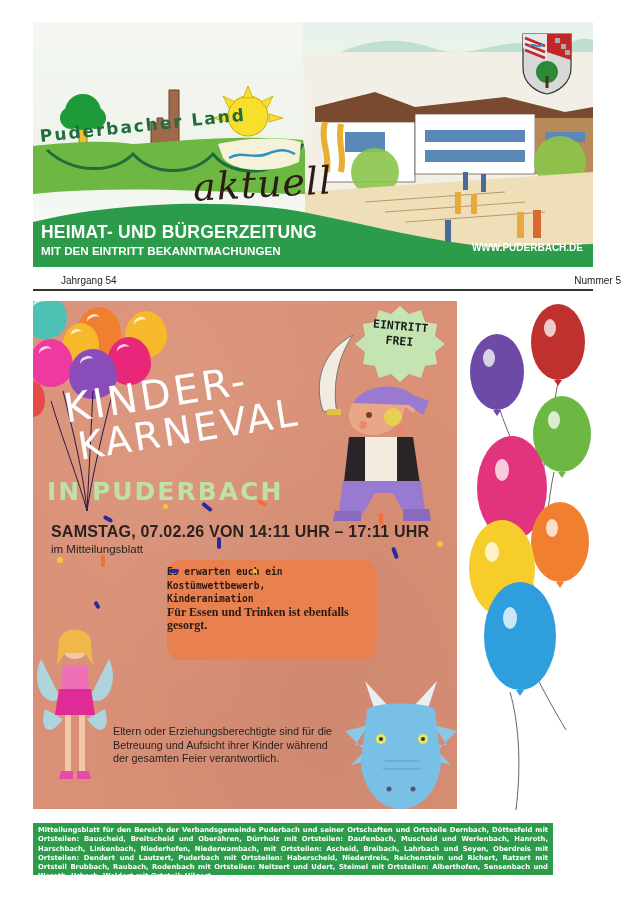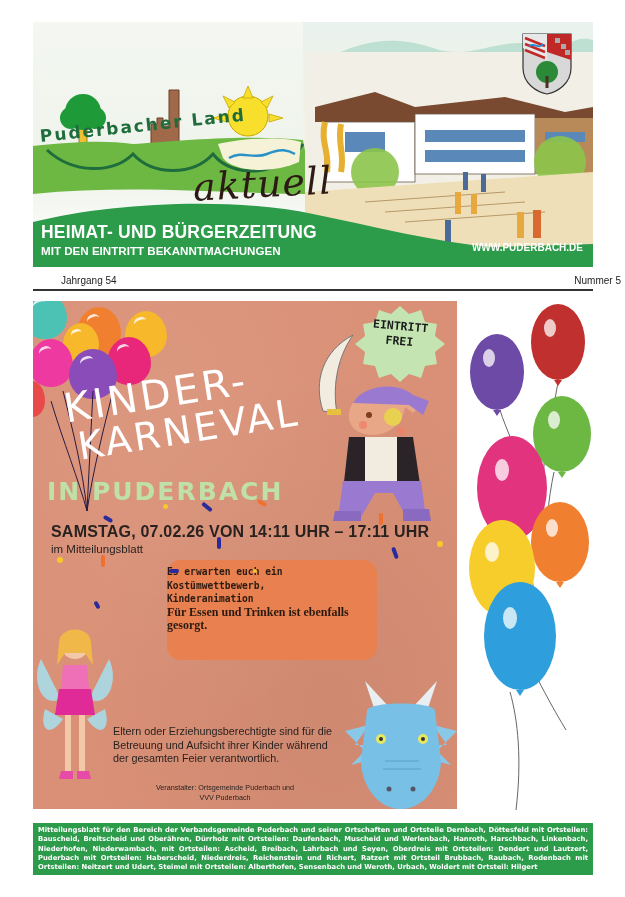--- a/index.html
+++ b/index.html
@@ -66,21 +66,21 @@
 
   .parents-note { position: absolute; left: 80px; top: 424px; width: 224px; text-align: left; font-size: 10.8px; line-height: 13.5px; color: #2a2220; }
   .organizer { position: absolute; left: 80px; top: 482px; width: 224px; text-align: center; font-size: 7.2px; line-height: 9.5px; color: #2a2220; }
 
   .confetti { position: absolute; border-radius: 2px; }
 
   
   .side-balloons { position: absolute; left: 462px; top: 300px; width: 135px; height: 515px; }
 
   
-  .footer { position: absolute; left: 33px; top: 823px; width: 560px; height: 52px; background: #2c9b4a; color: #ffffff; padding: 3px 5px; font-family: "DejaVu Sans", sans-serif; font-weight: bold; font-size: 6.8px; line-height: 9.3px; text-align: justify; }
+  .footer { position: absolute; left: 33px; top: 823px; width: 520px; height: 52px; background: #2c9b4a; color: #ffffff; padding: 3px 5px; font-family: "DejaVu Sans", sans-serif; font-weight: bold; font-size: 6.8px; line-height: 9.3px; text-align: justify; }
 </style>
 </head>
 <body>
 
 <header class="masthead">
   <div class="sky"></div>
   <svg class="mountain" viewBox="0 0 270 40">
     <path d="M0 30 C40 10, 70 5, 110 18 S170 8, 210 14 S250 4, 270 10 L270 40 L0 40 Z" fill="#a9d8c8" opacity="0.7"></path>
   </svg>
 
@@ -245,24 +245,20 @@
     <circle cx="36" cy="58" r="5" fill="#e8e860"></circle>
       <circle cx="36" cy="58" r="2" fill="#333"></circle>
     <circle cx="78" cy="58" r="5" fill="#e8e860"></circle>
       <circle cx="78" cy="58" r="2" fill="#333"></circle>
     <circle cx="44" cy="108" r="2.5" fill="#556"></circle>
       <circle cx="68" cy="108" r="2.5" fill="#556"></circle>
     <path d="M40 80 L74 80 M38 88 L76 88" stroke="#5aa0c8" stroke-width="1"></path>
   </svg>
 
   <div class="parents-note">Eltern oder Erziehungsberechtigte sind für die Betreuung und Aufsicht ihrer Kinder während der gesamten Feier verantwortlich.</div>
-  <div class="organizer">
-    <div>Veranstalter: Ortsgemeinde Puderbach und</div>
-    <div>VVV Puderbach</div>
-  </div>
 
   <div>
     <div class="confetti" style="left:70px;top:216px;width:10px;height:4px;background:#2a2a9a;transform:rotate(30deg)"></div>
     <div class="confetti" style="left:130px;top:203px;width:5px;height:5px;border-radius:50%;background:#f7c82b"></div>
     <div class="confetti" style="left:168px;top:204px;width:12px;height:4px;background:#2a2a9a;transform:rotate(40deg)"></div>
     <div class="confetti" style="left:184px;top:236px;width:4px;height:12px;background:#2a2a9a"></div>
     <div class="confetti" style="left:224px;top:200px;width:10px;height:4px;background:#f07030;transform:rotate(30deg)"></div>
     <div class="confetti" style="left:360px;top:246px;width:4px;height:12px;background:#2a2a9a;transform:rotate(-20deg)"></div>
     <div class="confetti" style="left:404px;top:240px;width:6px;height:6px;border-radius:50%;background:#f7c82b"></div>
     <div class="confetti" style="left:24px;top:256px;width:6px;height:6px;border-radius:50%;background:#f7c82b"></div>

